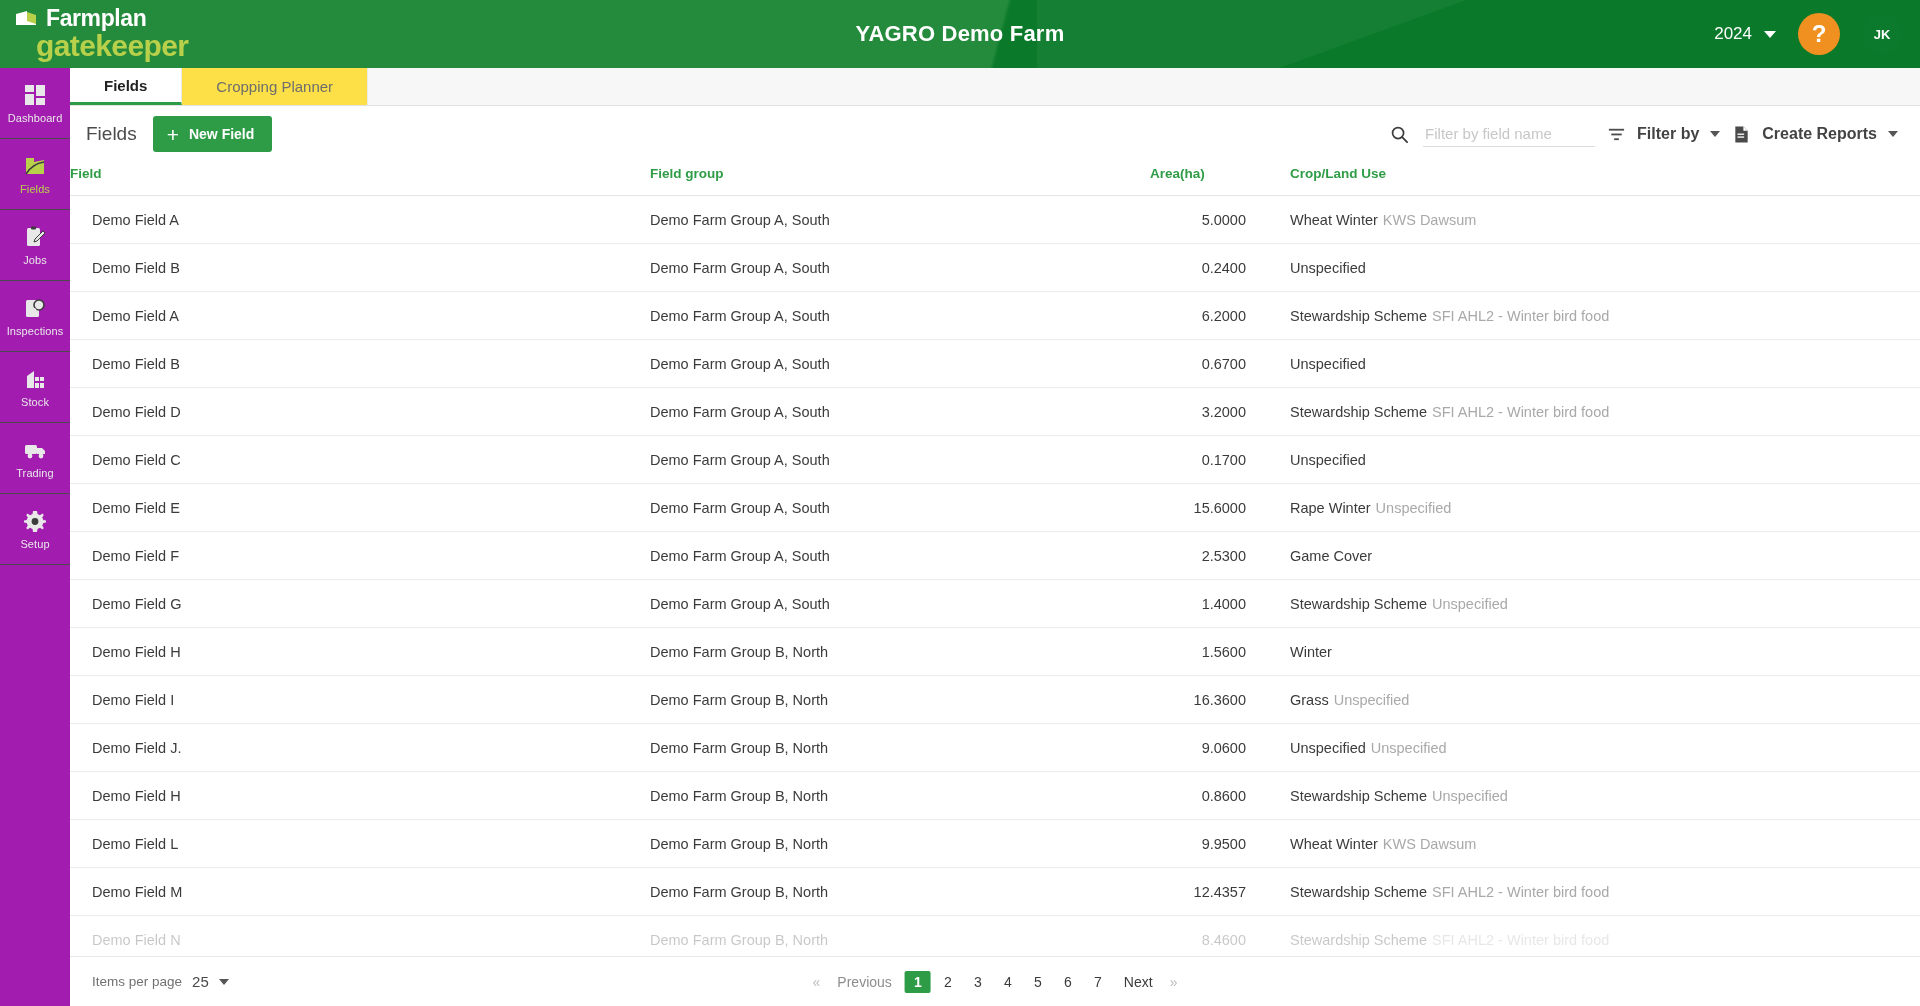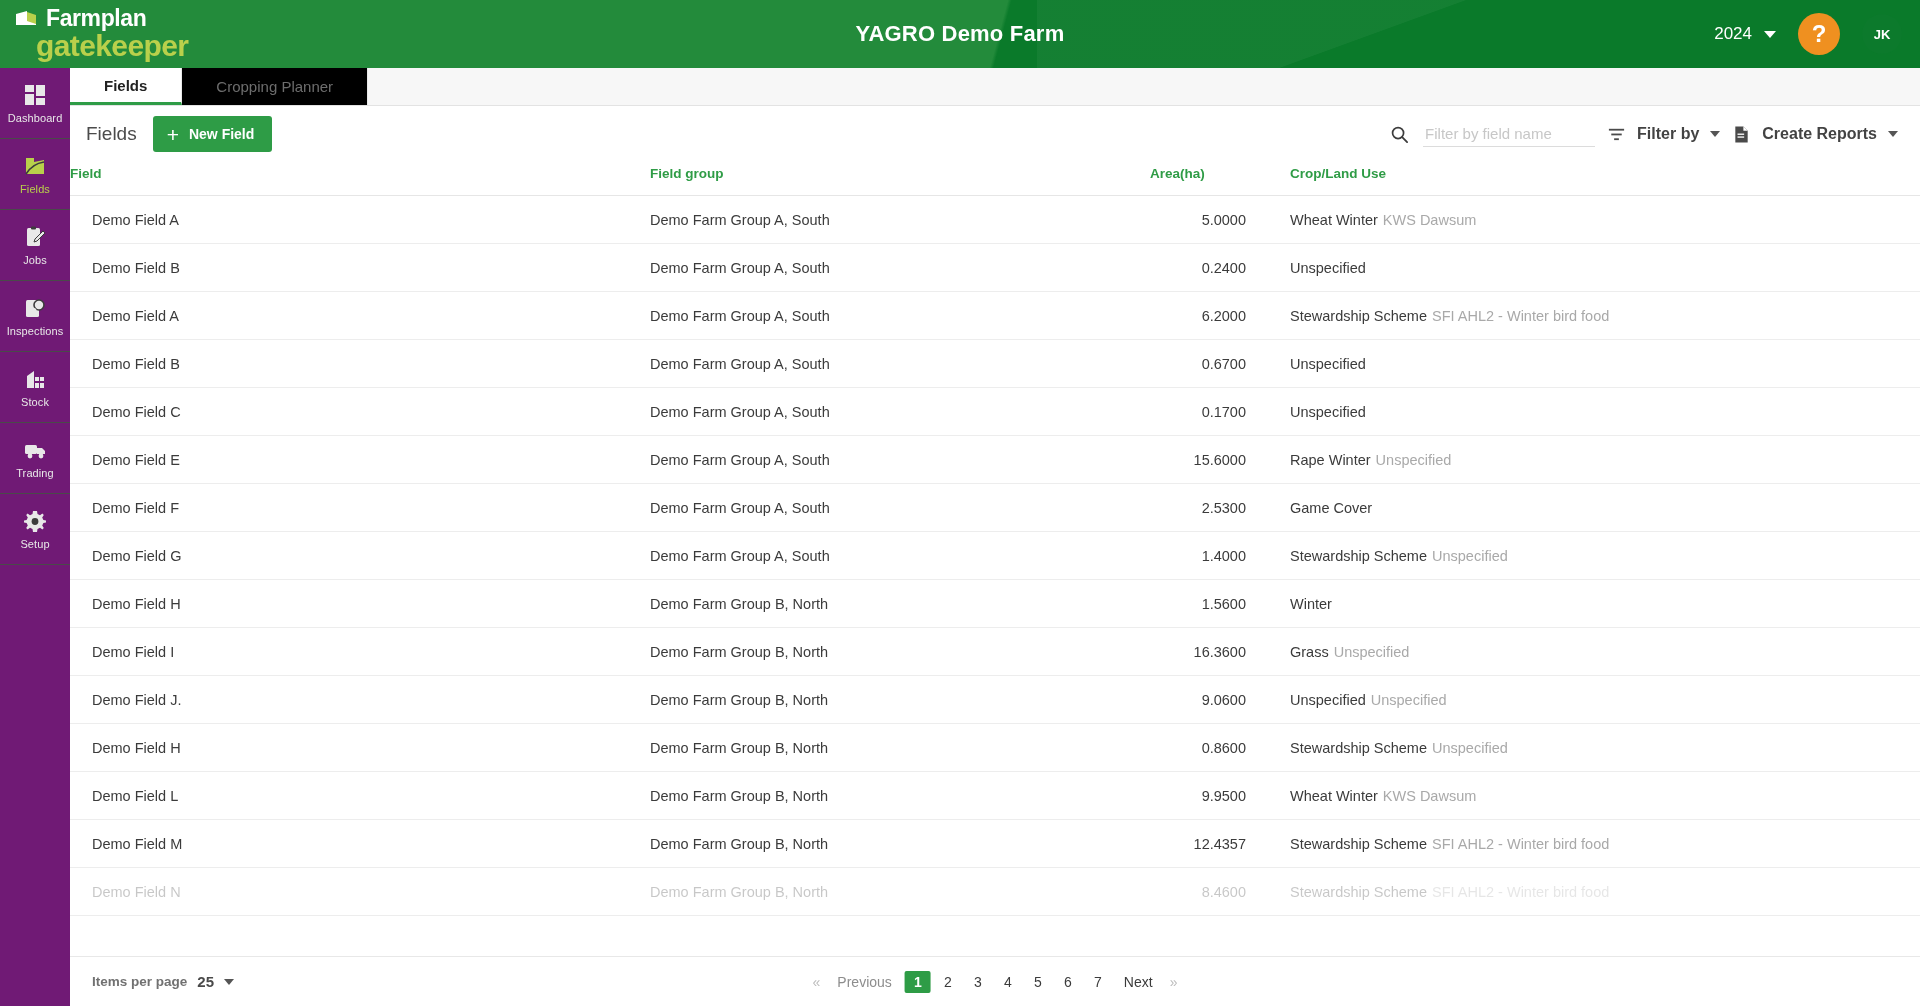--- a/index.html
+++ b/index.html
@@ -64,21 +64,21 @@
   .avatar {
     width: 40px; height: 40px; border-radius: 50%; background: #0c7a2c;
     color: #ffffff; font-size: 13px; font-weight: bold;
     display: flex; align-items: center; justify-content: center; cursor: pointer;
   }
 
   
   .body-row { display: flex; flex: 1 1 auto; min-height: 0; }
 
   .sidebar {
-    width: 70px; flex: 0 0 70px; background: #701a75;
+    width: 70px; flex: 0 0 70px; background: #a21caf;
     display: flex; flex-direction: column;
   }
   .nav-item {
     height: 71px; display: flex; flex-direction: column;
     align-items: center; justify-content: center; gap: 5px;
     border-bottom: 1px solid #4a4a4a; cursor: pointer;
     color: #e8e8e8;
   }
   .nav-item .nav-label { font-size: 11px; letter-spacing: 0.1px; }
   .nav-item.active { color: #b9d04b; }
@@ -87,21 +87,21 @@
   .content { flex: 1 1 auto; display: flex; flex-direction: column; min-width: 0; background: #ffffff; }
 
   
   .tabbar {
     height: 38px; flex: 0 0 38px; background: #f7f7f7;
     border-bottom: 1px solid #e3e3e3;
     display: flex; align-items: stretch;
   }
   .tab {
     padding: 0 34px; display: flex; align-items: center; justify-content: center;
-    font-size: 15px; color: #6d6d6d; cursor: pointer; background: #000000;
+    font-size: 15px; color: #6d6d6d; cursor: pointer; background: #fde047;
     border-right: 1px solid #e9e9e9;
   }
   .tab.active {
     background: #ffffff; color: #222222; font-weight: bold;
     border-bottom: 3px solid #2e9c46;
   }
 
   
   .toolbar {
     height: 56px; flex: 0 0 56px; display: flex; align-items: center;
@@ -154,21 +154,21 @@
   td.c-area  { text-align: right; padding-right: 44px; color: #4a4a4a; font-size: 14px; }
   td.c-crop  { color: #3b3b3b; }
   td.c-crop .variety { color: #a9a9a9; margin-left: 5px; }
   tr.row-partial td { opacity: 0.28; }
 
   
   .pagination {
     height: 50px; flex: 0 0 50px; border-top: 1px solid #e8e8e8;
     display: flex; align-items: center; padding: 0 22px; position: relative;
   }
-  .per-page { display: flex; align-items: center; gap: 10px; font-size: 13.5px; color: #717171; cursor: pointer; font-weight: bold; }
+  .per-page { display: flex; align-items: center; gap: 10px; font-size: 13.5px; color: #717171; cursor: pointer; }
   .per-page .val { color: #4a4a4a; font-size: 15px; }
   .pager {
     position: absolute; left: 50%; transform: translateX(-50%);
     display: flex; align-items: center; gap: 4px; font-size: 14px;
   }
   .pg { padding: 3px 9px; color: #8d8d8d; cursor: pointer; }
   .pg.num { color: #3b3b3b; min-width: 26px; text-align: center; }
   .pg.num.active { background: #2e9c46; color: #ffffff; font-weight: bold; border-radius: 2px; }
   .pg.chev { color: #bdbdbd; padding: 3px 4px; }
 </style>
@@ -369,20 +369,26 @@
                 <td class="c-field">Demo Field A</td>
                 <td class="c-group">Demo Farm Group A, South</td>
                 <td class="c-area">6.2000</td>
                 <td class="c-crop"><span>Stewardship Scheme</span><span class="variety">SFI AHL2 - Winter bird food</span></td>
               </tr>
               <tr>
                 <td class="c-field">Demo Field B</td>
                 <td class="c-group">Demo Farm Group A, South</td>
                 <td class="c-area">0.6700</td>
                 <td class="c-crop"><span>Unspecified</span></td>
+              </tr>
+              <tr>
+                <td class="c-field">Demo Field D</td>
+                <td class="c-group">Demo Farm Group A, South</td>
+                <td class="c-area">3.2000</td>
+                <td class="c-crop"><span>Stewardship Scheme</span><span class="variety">SFI AHL2 - Winter bird food</span></td>
               </tr>
               <tr>
                 <td class="c-field">Demo Field C</td>
                 <td class="c-group">Demo Farm Group A, South</td>
                 <td class="c-area">0.1700</td>
                 <td class="c-crop"><span>Unspecified</span></td>
               </tr>
               <tr>
                 <td class="c-field">Demo Field E</td>
                 <td class="c-group">Demo Farm Group A, South</td>

